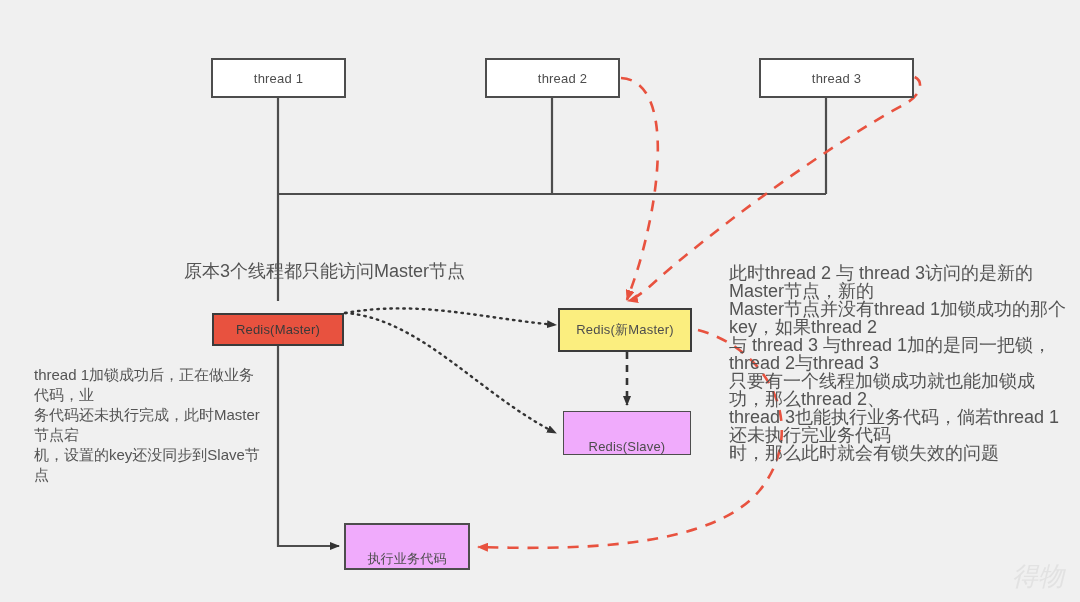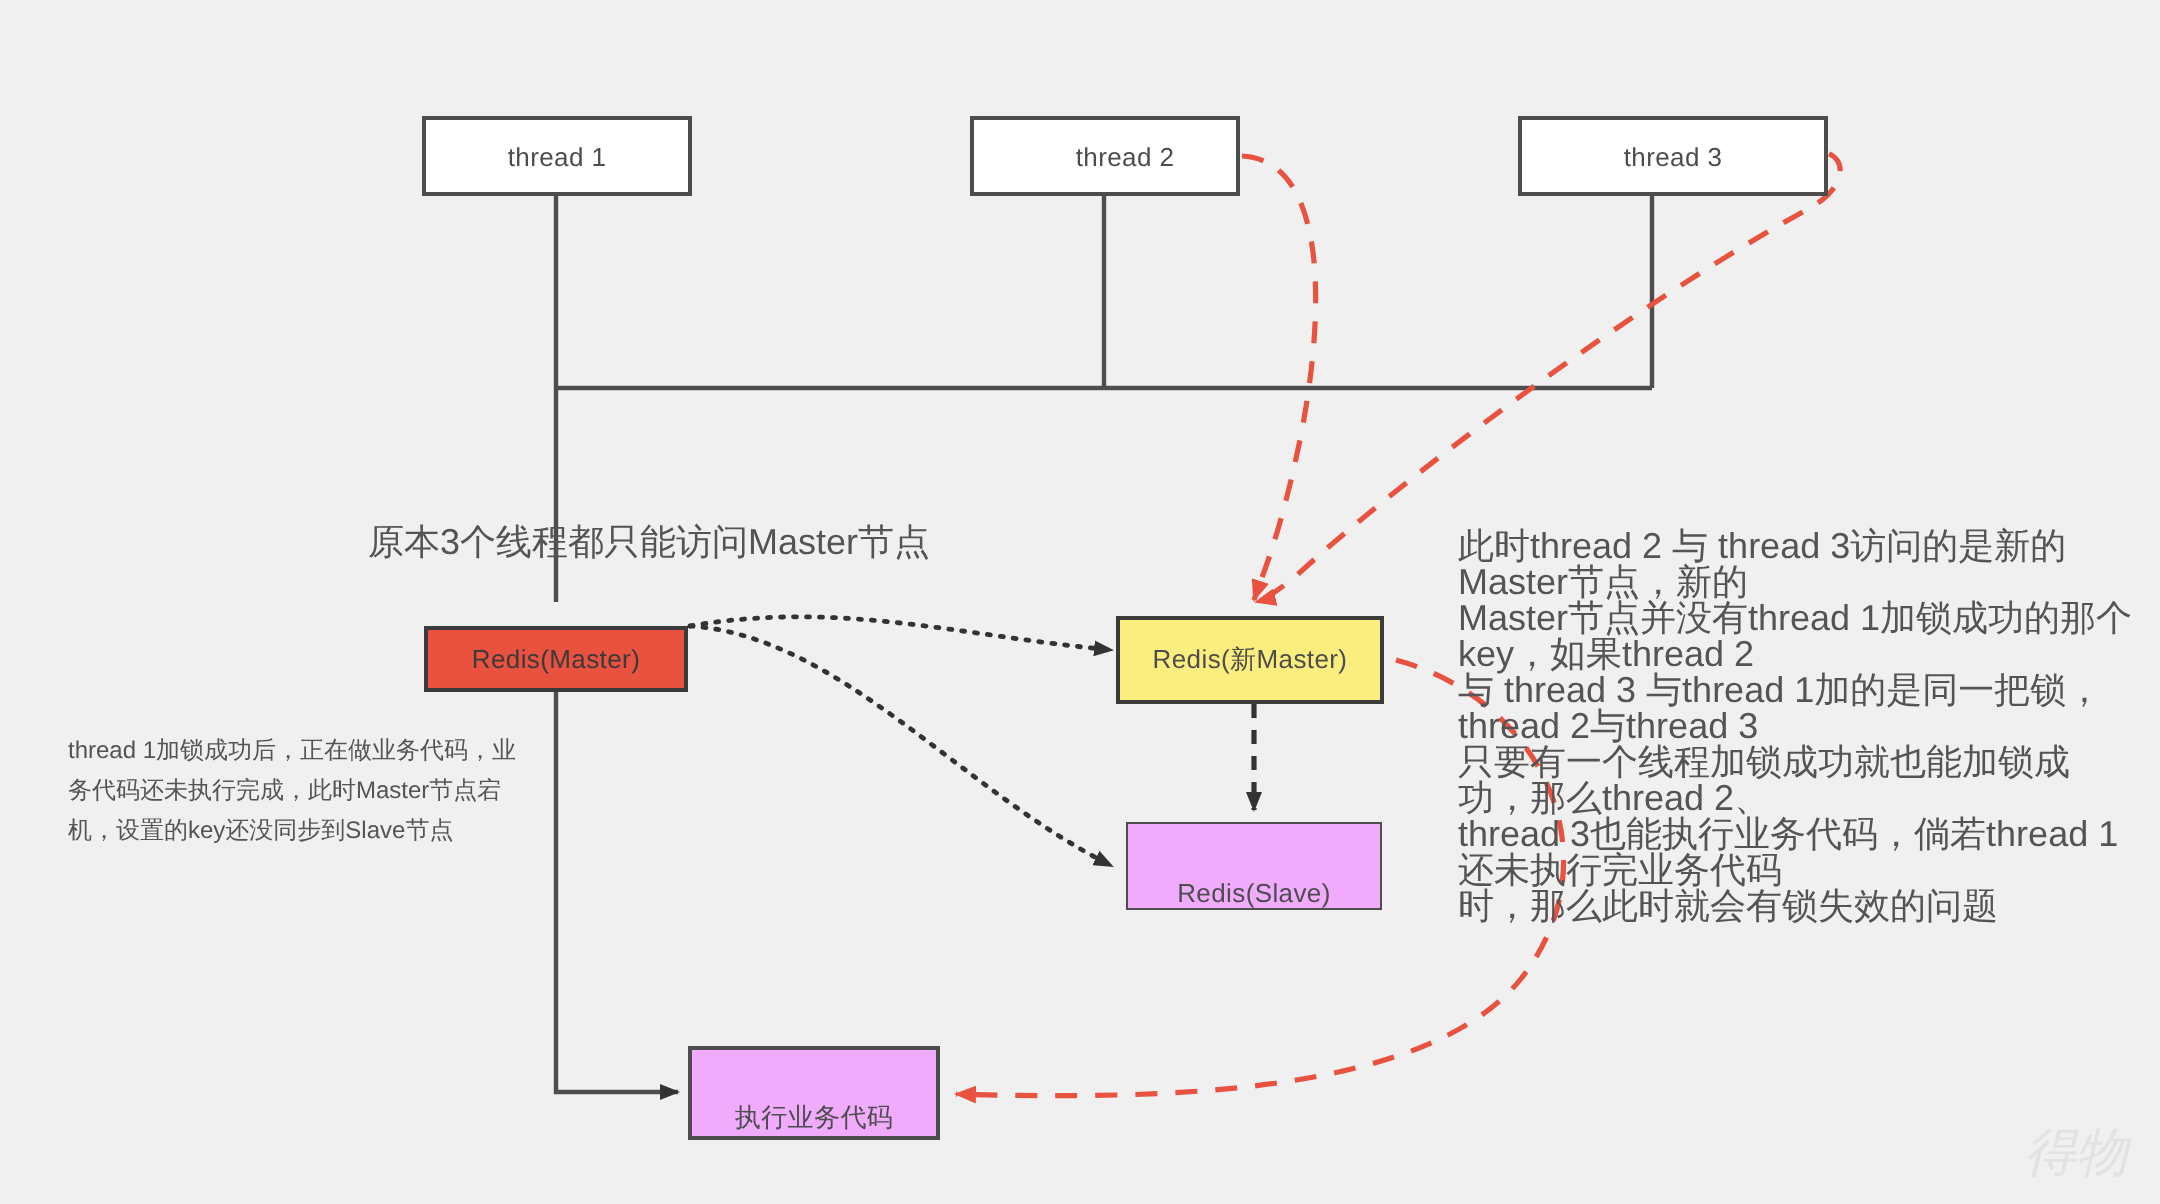--- a/index.html
+++ b/index.html
@@ -54,21 +54,21 @@
     border: 2px solid #4d4d4d;
   }
   .annot {
     position: absolute;
     font-size: 18px;
     line-height: 18px;
     color: #545454;
     white-space: pre-line;
   }
   .annot-small {
-    font-size: 12px;
+    font-size: 15px;
     line-height: 20px;
   }
   .watermark {
     position: absolute;
     right: 16px;
     bottom: 8px;
     font-size: 26px;
     color: #e2e2e2;
     font-family: "Liberation Serif", "DejaVu Serif", serif;
     font-style: italic;

